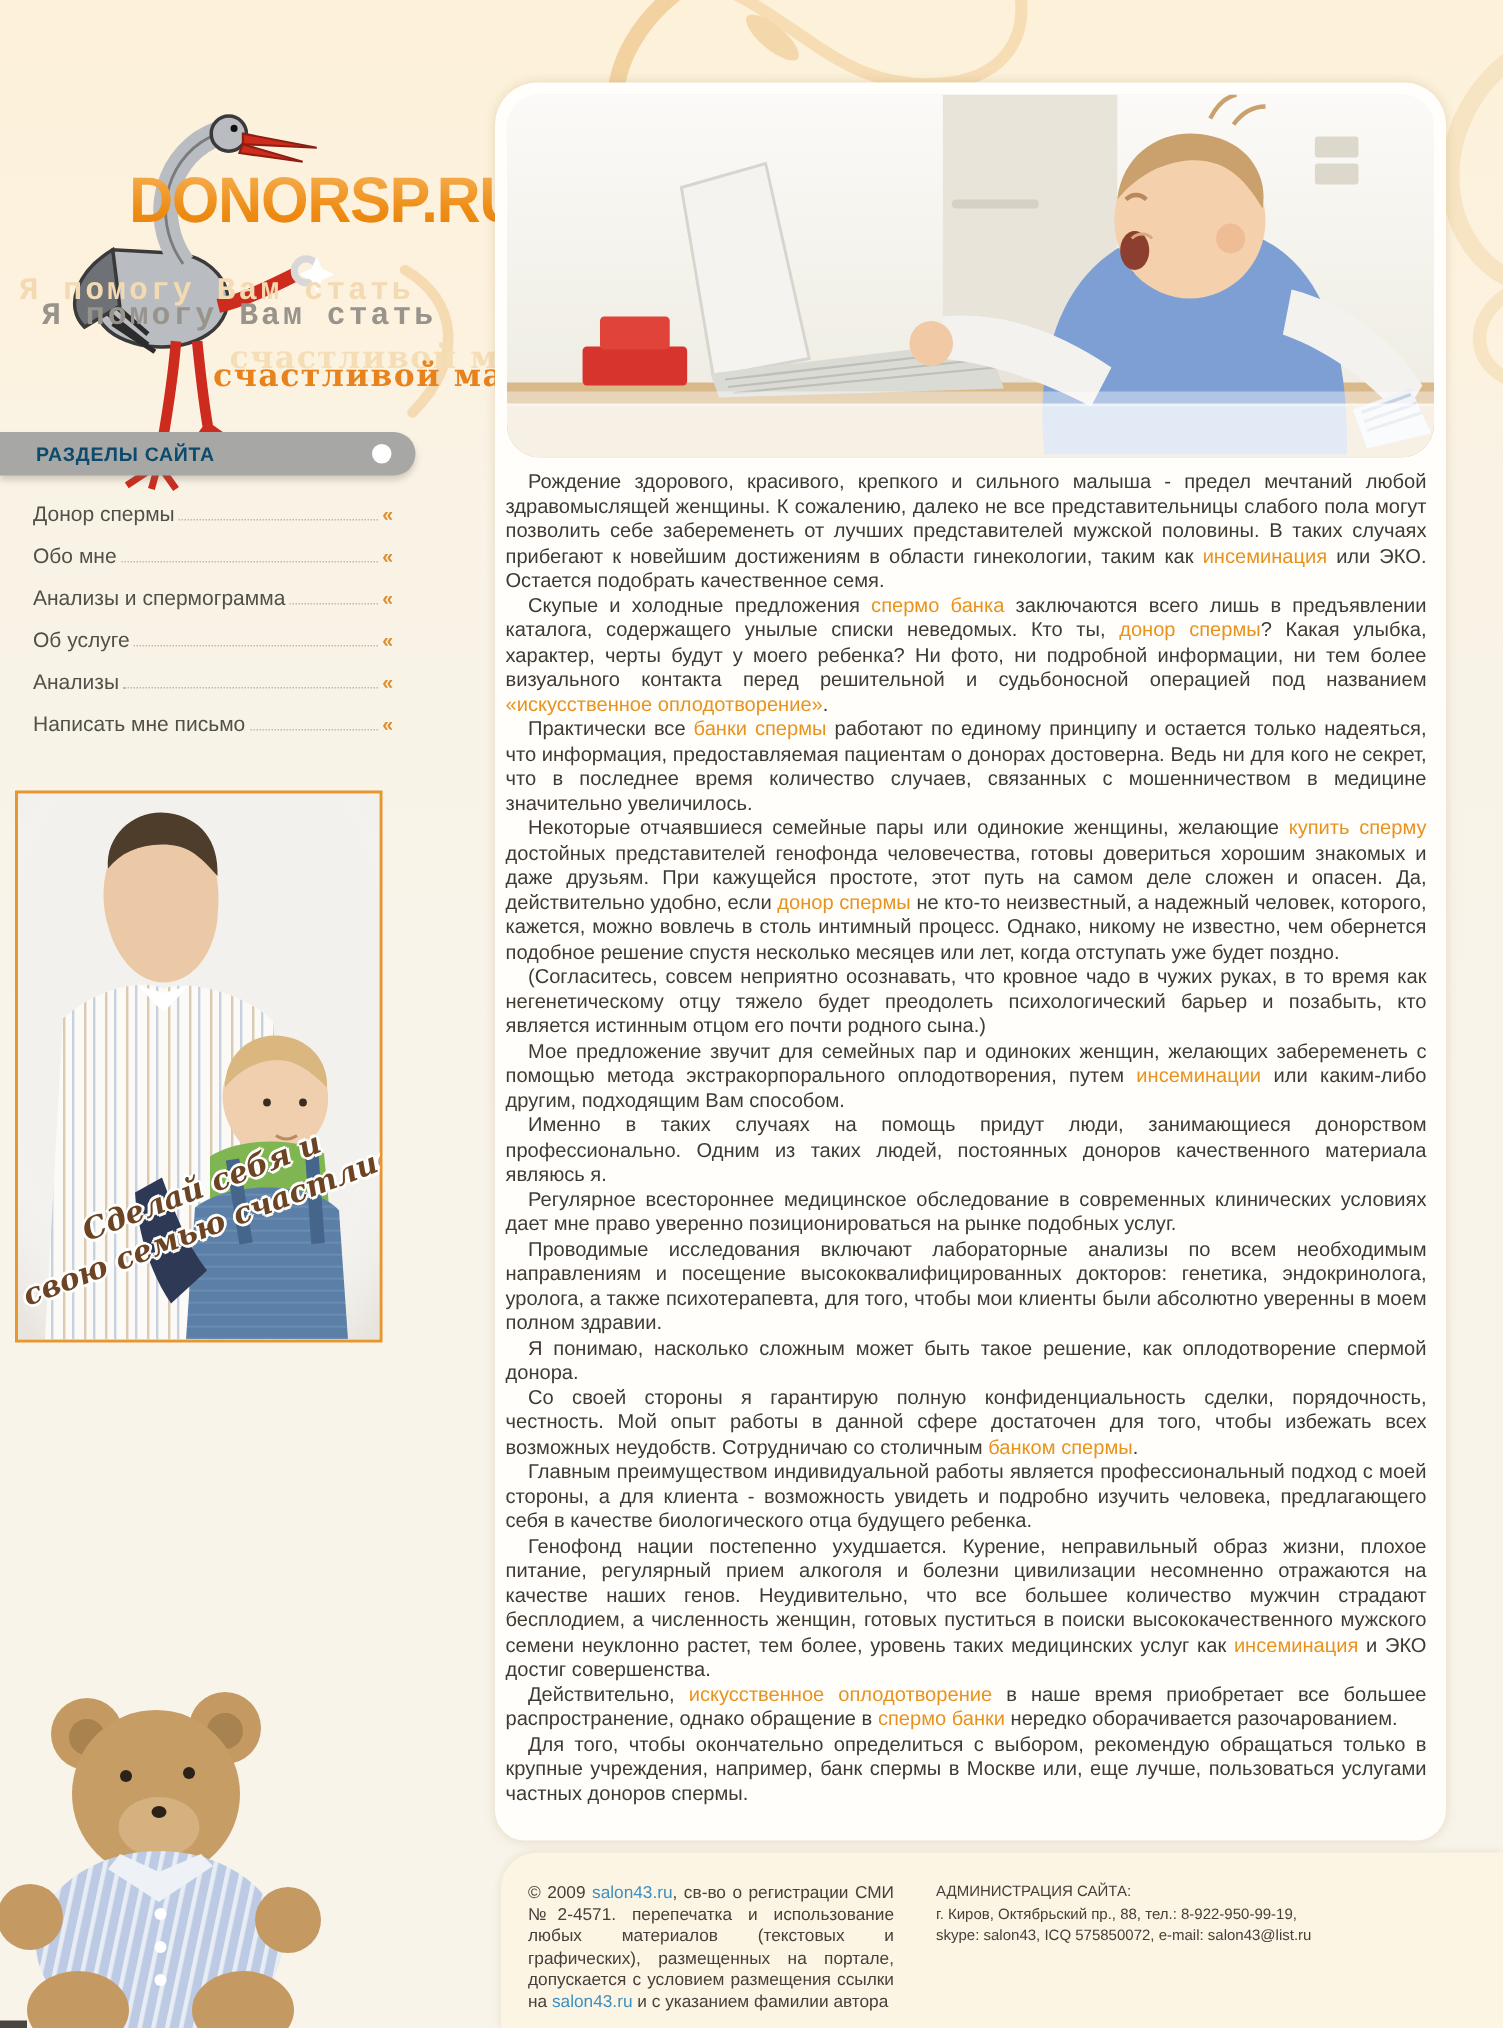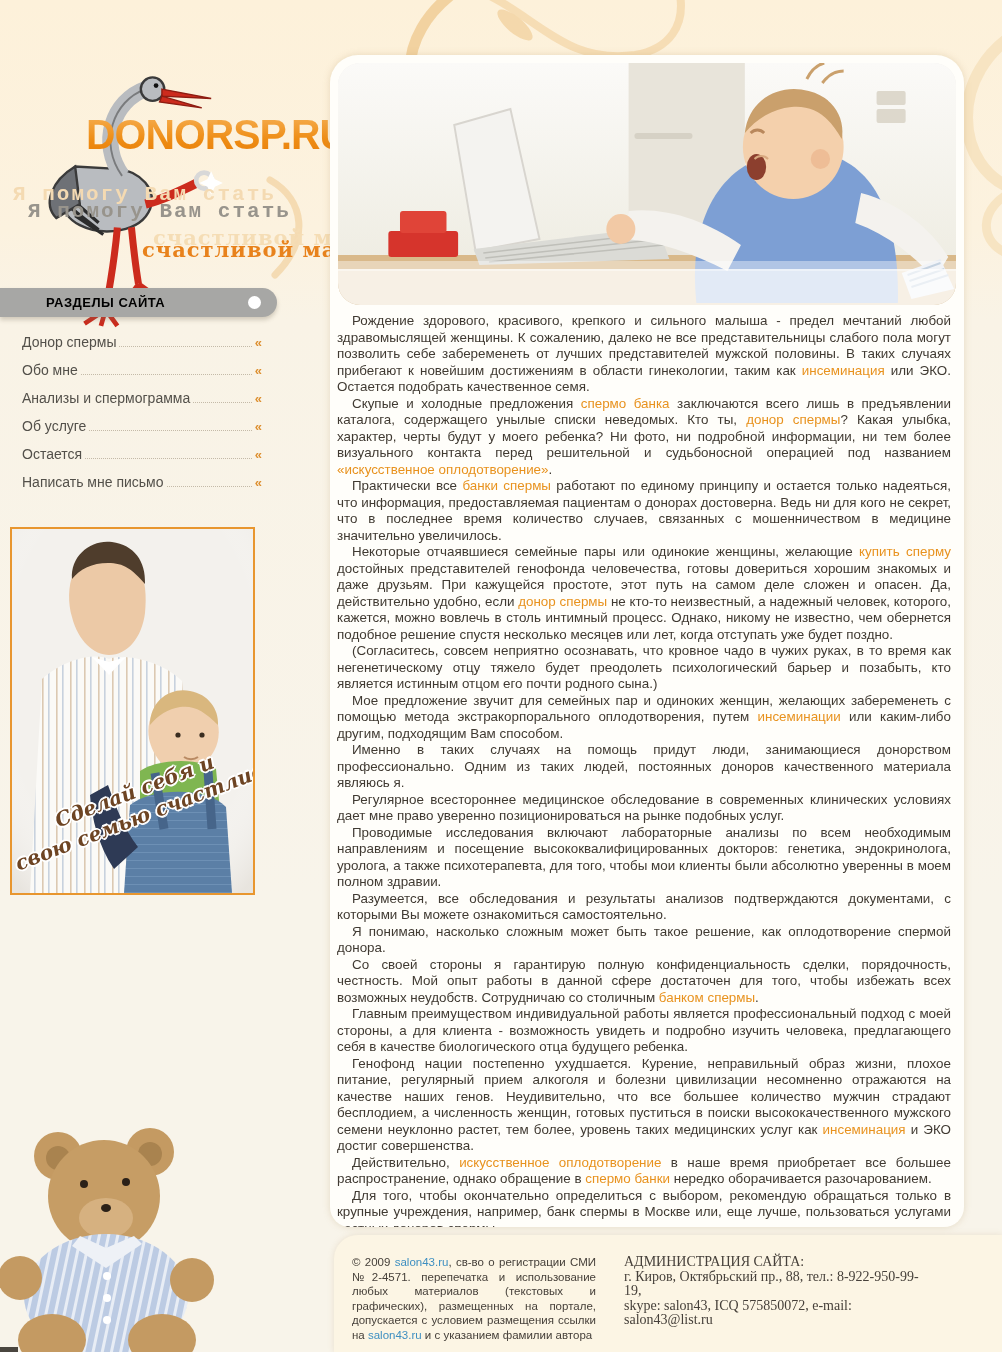--- a/index.html
+++ b/index.html
@@ -21,21 +21,21 @@
             background:linear-gradient(180deg,#f7b45c 0%,#ee8d15 60%,#e87c06 100%);
             -webkit-background-clip:text;background-clip:text;color:transparent;}
   .tag1{position:absolute;left:28px;top:200px;font-family:Liberation Mono, monospace;font-weight:bold;
         font-size:21px;letter-spacing:2px;color:#98948c;text-shadow:-15px -17px 0 #f4dab2;}
   .tag2{position:absolute;left:142px;top:237px;font-family:"DejaVu Serif",serif;font-weight:bold;
         font-size:21px;letter-spacing:1px;color:#e8821c;text-shadow:11px -12px 0 #f5ddb5;}
 
   
   .sb-head{position:absolute;left:0;top:288px;width:277px;height:29px;background:#a7a7a5;
            border-radius:0 15px 15px 0;box-shadow:0 3px 4px rgba(120,110,90,.3);
-           color:#000000;font-size:13px;font-weight:bold;letter-spacing:.5px;line-height:29px;padding-left:46px;box-sizing:border-box;}
+           color:#0c4a6e;font-size:13px;font-weight:bold;letter-spacing:.5px;line-height:29px;padding-left:24px;box-sizing:border-box;}
   .sb-dot{position:absolute;right:16px;top:8px;width:13px;height:13px;border-radius:50%;background:#fff;}
   .menu{position:absolute;left:22px;top:334px;width:240px;}
   .menu-item{display:flex;align-items:baseline;height:28px;font-size:14px;color:#53504a;cursor:pointer;}
   .mi-dots{flex:1;border-bottom:1px dotted #c4baa8;margin:0 3px 3px 3px;}
   .mi-arrow{color:#dd8f2f;font-size:13px;font-weight:bold;}
 
   
   .side-photo{position:absolute;left:10px;top:527px;width:241px;height:364px;border:2px solid #e8962f;
               background:#f3f1ed;overflow:hidden;}
   .ribbon{position:absolute;left:-38px;top:248px;width:330px;transform:rotate(-21deg);
@@ -52,21 +52,21 @@
         border-radius:28px 28px 20px 20px;box-shadow:0 0 7px rgba(180,150,100,.28);overflow:hidden;}
   .hero{position:absolute;left:8px;top:8px;right:8px;height:242px;border-radius:22px;overflow:hidden;background:#f2f0ec;}
   .article{position:absolute;left:7px;right:13px;top:258px;color:#403a32;font-size:13.4px;line-height:16.5px;text-align:justify;}
   .article p{margin:0;text-indent:15px;}
   .tlink{color:#e8921e;text-decoration:none;cursor:pointer;}
 
   
   .footer{position:absolute;left:334px;top:1235px;width:668px;height:117px;background:#fcf5e4;
           border-radius:24px 0 0 0;box-shadow:0 0 6px rgba(180,150,100,.22);}
   .f-left{position:absolute;left:18px;top:20px;width:244px;font-size:11.5px;line-height:14.5px;color:#46403a;text-align:justify;}
-  .f-right{position:absolute;left:290px;top:20px;width:300px;font-size:14px;line-height:14.5px;color:#46403a;font-family:Liberation Serif, serif;}
+  .f-right{position:absolute;left:290px;top:20px;width:300px;font-size:10px;line-height:14.5px;color:#46403a;}
   .blink{color:#3e8fc1;text-decoration:none;cursor:pointer;}
   .screen-strip{position:absolute;left:0;top:1347px;width:18px;height:5px;background:#4a463f;}
 </style>
 </head>
 <body>
 
 <div class="page">
 
   <svg class="ornament" style="left:215px;top:-15px;" width="480" height="300" viewBox="0 0 480 300">
     <g fill="none" stroke="#f0cc95" stroke-linecap="round">
@@ -163,21 +163,21 @@
         <span>Анализы и спермограмма</span>
         <span class="mi-dots"></span>
         <span class="mi-arrow">«</span>
       </div>
       <div class="menu-item">
         <span>Об услуге</span>
         <span class="mi-dots"></span>
         <span class="mi-arrow">«</span>
       </div>
       <div class="menu-item">
-        <span>Остается</span>
+        <span>Анализы</span>
         <span class="mi-dots"></span>
         <span class="mi-arrow">«</span>
       </div>
       <div class="menu-item">
         <span>Написать мне письмо</span>
         <span class="mi-dots"></span>
         <span class="mi-arrow">«</span>
       </div>
     </div>
 
@@ -288,21 +288,20 @@
     <div class="article">
         <p>Рождение здорового, красивого, крепкого и сильного малыша - предел мечтаний любой здравомыслящей женщины. К сожалению, далеко не все представительницы слабого пола могут позволить себе забеременеть от лучших представителей мужской половины. В таких случаях прибегают к новейшим достижениям в области гинекологии, таким как <a class="tlink">инсеминация</a> или ЭКО. Остается подобрать качественное семя.</p>
         <p>Скупые и холодные предложения <a class="tlink">спермо банка</a> заключаются всего лишь в предъявлении каталога, содержащего унылые списки неведомых. Кто ты, <a class="tlink">донор спермы</a>? Какая улыбка, характер, черты будут у моего ребенка? Ни фото, ни подробной информации, ни тем более визуального контакта перед решительной и судьбоносной операцией под названием <a class="tlink">«искусственное оплодотворение»</a>.</p>
         <p>Практически все <a class="tlink">банки спермы</a> работают по единому принципу и остается только надеяться, что информация, предоставляемая пациентам о донорах достоверна. Ведь ни для кого не секрет, что в последнее время количество случаев, связанных с  мошенничеством в медицине значительно увеличилось.</p>
         <p>Некоторые отчаявшиеся семейные пары или одинокие женщины, желающие <a class="tlink">купить сперму</a> достойных представителей генофонда человечества, готовы довериться хорошим знакомых и даже друзьям. При кажущейся простоте, этот путь на самом деле сложен и опасен. Да, действительно удобно, если <a class="tlink">донор спермы</a> не кто-то неизвестный, а надежный человек, которого, кажется, можно вовлечь в столь интимный процесс. Однако, никому не известно, чем обернется подобное решение спустя несколько месяцев или лет, когда отступать уже будет поздно.</p>
         <p> (Согласитесь, совсем неприятно осознавать, что кровное чадо в чужих руках, в то время как негенетическому отцу тяжело будет преодолеть психологический барьер и позабыть, кто является истинным отцом его почти родного сына.)</p>
         <p>Мое предложение звучит для семейных пар и одиноких женщин, желающих забеременеть с помощью метода экстракорпорального оплодотворения, путем <a class="tlink">инсеминации</a> или каким-либо другим, подходящим Вам способом.</p>
         <p>Именно в таких случаях на помощь придут люди, занимающиеся донорством профессионально. Одним из таких людей, постоянных доноров качественного материала являюсь я.</p>
         <p>Регулярное всестороннее медицинское обследование в современных клинических условиях дает мне право уверенно позиционироваться на рынке подобных услуг.</p>
         <p>Проводимые исследования включают лабораторные анализы по всем необходимым направлениям и посещение высококвалифицированных докторов: генетика, эндокринолога, уролога, а также психотерапевта, для того, чтобы мои клиенты были абсолютно уверенны в моем полном здравии.</p>
-        <p>Разумеется, все обследования и результаты анализов подтверждаются документами, с которыми Вы можете ознакомиться самостоятельно.</p>
         <p>Я понимаю, насколько сложным может быть такое решение, как оплодотворение спермой донора.</p>
         <p>Со своей стороны я гарантирую полную конфиденциальность сделки, порядочность, честность. Мой опыт работы в данной сфере достаточен для того, чтобы избежать всех возможных неудобств. Сотрудничаю со столичным <a class="tlink">банком спермы</a>.</p>
         <p>Главным преимуществом индивидуальной работы является профессиональный подход с моей стороны,  а для клиента - возможность увидеть и подробно изучить человека, предлагающего себя в качестве биологического отца будущего ребенка.</p>
         <p>Генофонд нации постепенно ухудшается. Курение, неправильный образ жизни, плохое питание, регулярный прием алкоголя и болезни цивилизации несомненно отражаются на качестве наших генов. Неудивительно, что все большее количество мужчин страдают бесплодием, а численность женщин, готовых пуститься в поиски высококачественного мужского семени неуклонно растет, тем более, уровень таких медицинских услуг как <a class="tlink">инсеминация</a> и ЭКО достиг совершенства.</p>
         <p>Действительно, <a class="tlink">искусственное оплодотворение</a> в наше время приобретает все большее распространение, однако обращение в <a class="tlink">спермо банки</a> нередко оборачивается разочарованием.</p>
         <p>Для того, чтобы окончательно определиться с выбором, рекомендую обращаться только в крупные учреждения, например, банк спермы в Москве или, еще лучше, пользоваться услугами частных доноров спермы.</p>
       </div>
   </div>
 
   <div class="footer">

